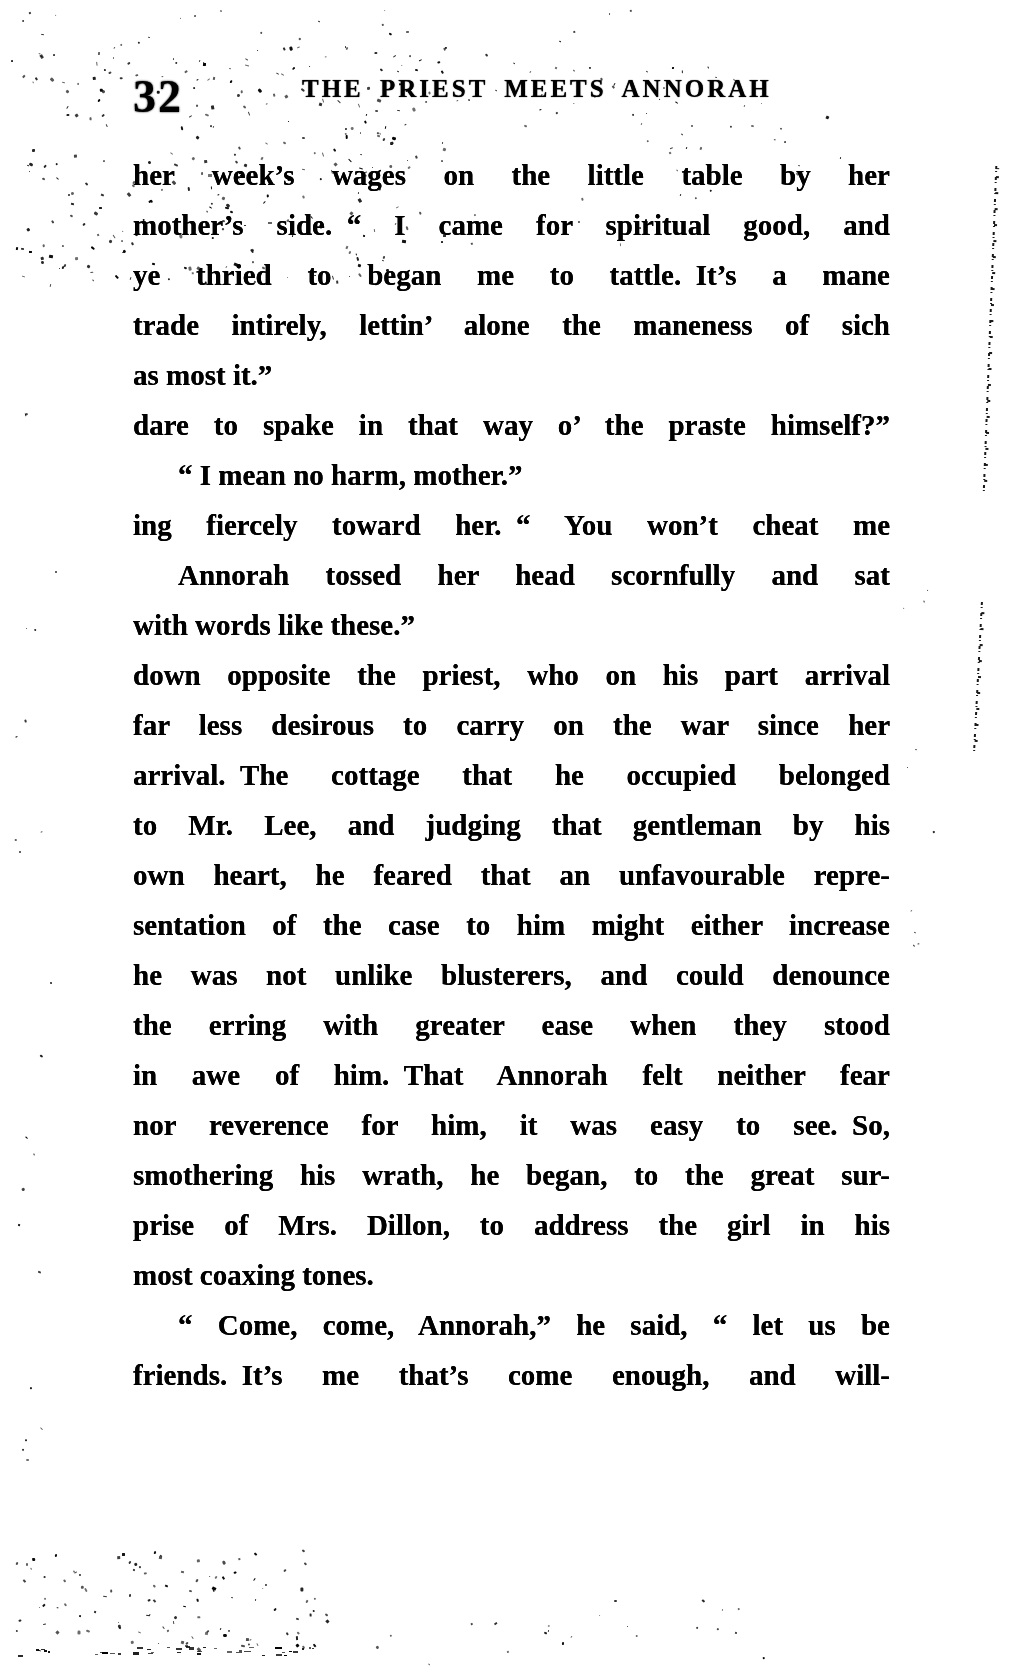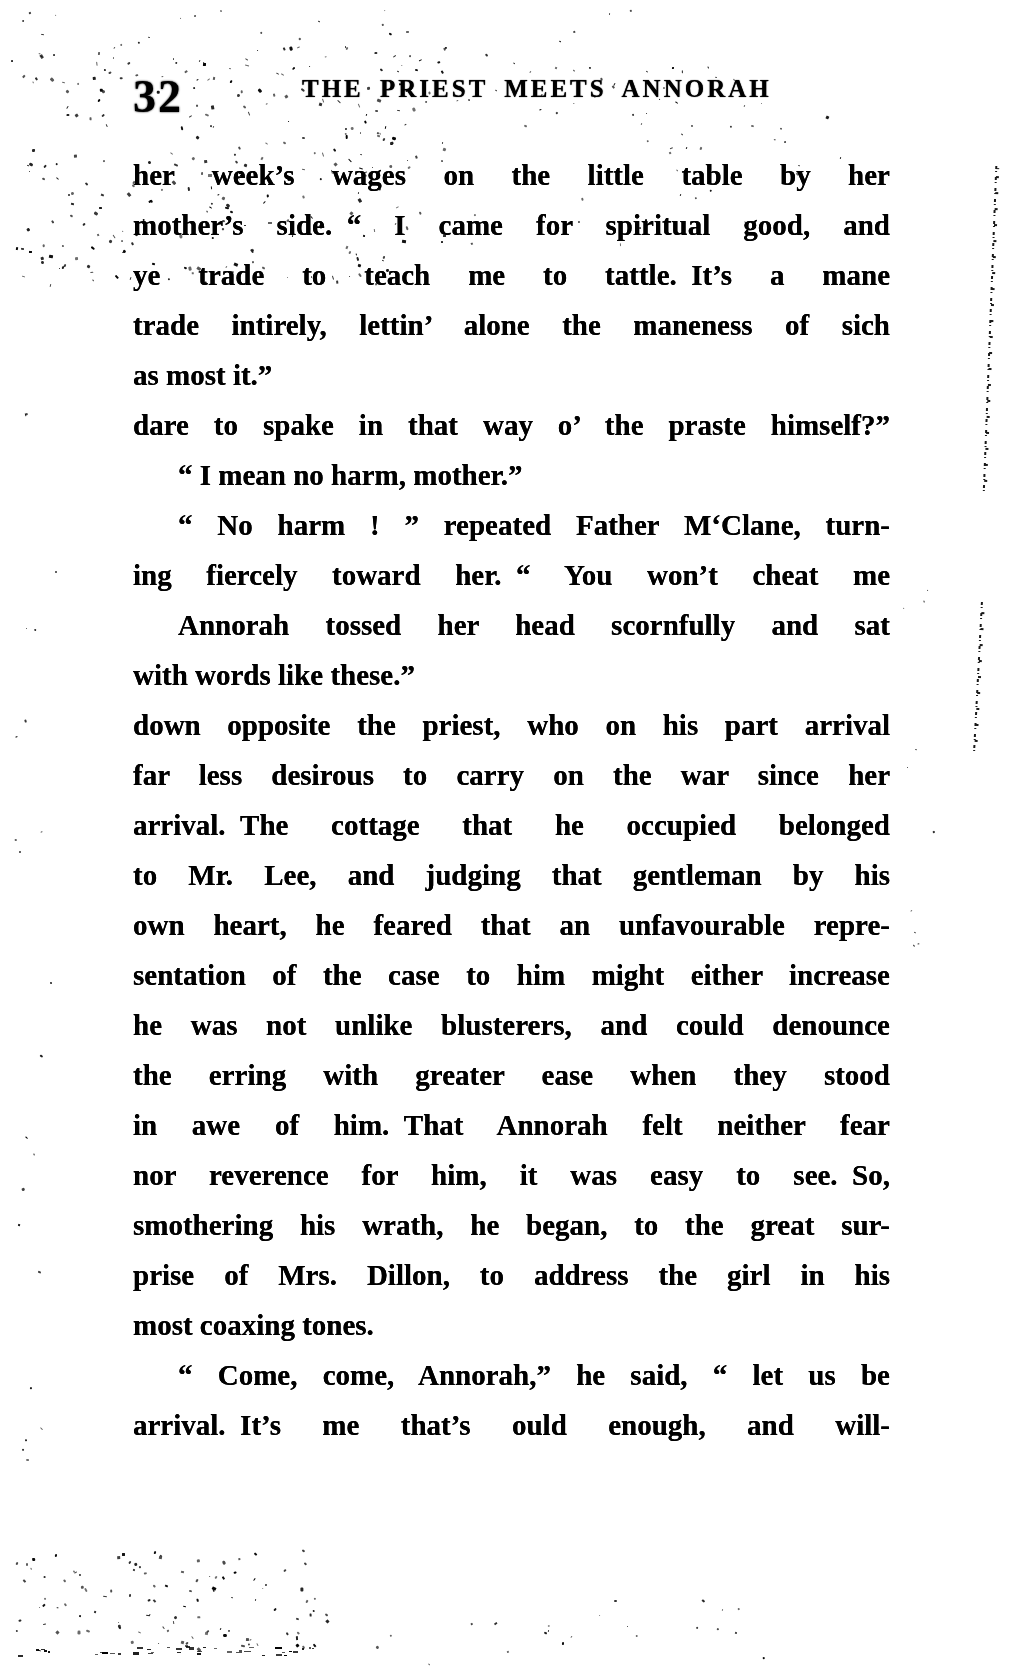--- a/index.html
+++ b/index.html
@@ -660,38 +660,37 @@
       <div class="noise-dot" style="left: 176.045px; top: 1648.11px; width: 6.3px; height: 1.7px; opacity: 0.8;"></div>
       <div class="noise-dot" style="left: 239.434px; top: 1650.01px; width: 2.7px; height: 2.4px; opacity: 0.68;"></div>
     </div>
   <div class="edge-mark m1"></div>
   <div class="edge-mark m2"></div>
   <div class="folio">32</div>
   <div class="running-header">THE PRIEST MEETS ANNORAH</div>
   <div class="text-block" id="text-block">
       <div class="line j">her week’s wages on the little table by her</div>
       <div class="line j">mother’s side. “ I came for spiritual good, and</div>
-      <div class="line j">ye trade to teach me to tattle. It’s a mane</div>
+      <div class="line j">ye thried to began me to tattle. It’s a mane</div>
       <div class="line j">trade intirely, lettin’ alone the maneness of sich</div>
       <div class="line">as most it.”</div>
       <div class="line j">dare to spake in that way o’ the praste himself?”</div>
       <div class="line ind">“ I mean no harm, mother.”</div>
-      <div class="line j ind">“ No harm ! ” repeated Father M‘Clane, turn-</div>
       <div class="line j">ing fiercely toward her. “ You won’t cheat me</div>
       <div class="line j ind">Annorah tossed her head scornfully and sat</div>
       <div class="line">with words like these.”</div>
       <div class="line j">down opposite the priest, who on his part arrival</div>
       <div class="line j">far less desirous to carry on the war since her</div>
       <div class="line j">arrival. The cottage that he occupied belonged</div>
       <div class="line j">to Mr. Lee, and judging that gentleman by his</div>
       <div class="line j">own heart, he feared that an unfavourable repre-</div>
       <div class="line j">sentation of the case to him might either increase</div>
       <div class="line j">he was not unlike blusterers, and could denounce</div>
       <div class="line j">the erring with greater ease when they stood</div>
       <div class="line j">in awe of him. That Annorah felt neither fear</div>
       <div class="line j">nor reverence for him, it was easy to see. So,</div>
       <div class="line j">smothering his wrath, he began, to the great sur-</div>
       <div class="line j">prise of Mrs. Dillon, to address the girl in his</div>
       <div class="line">most coaxing tones.</div>
       <div class="line j ind">“ Come, come, Annorah,” he said, “ let us be</div>
-      <div class="line j">arrival. It’s me that’s ould enough, and will-</div>
+      <div class="line j">friends. It’s me that’s come enough, and will-</div>
     </div>
 </div>
 
 </body></html>

